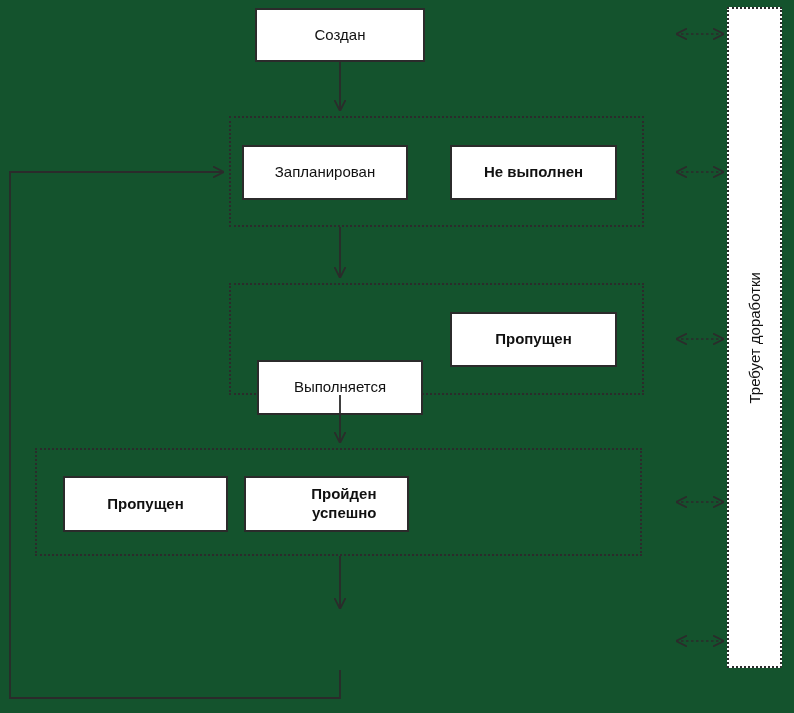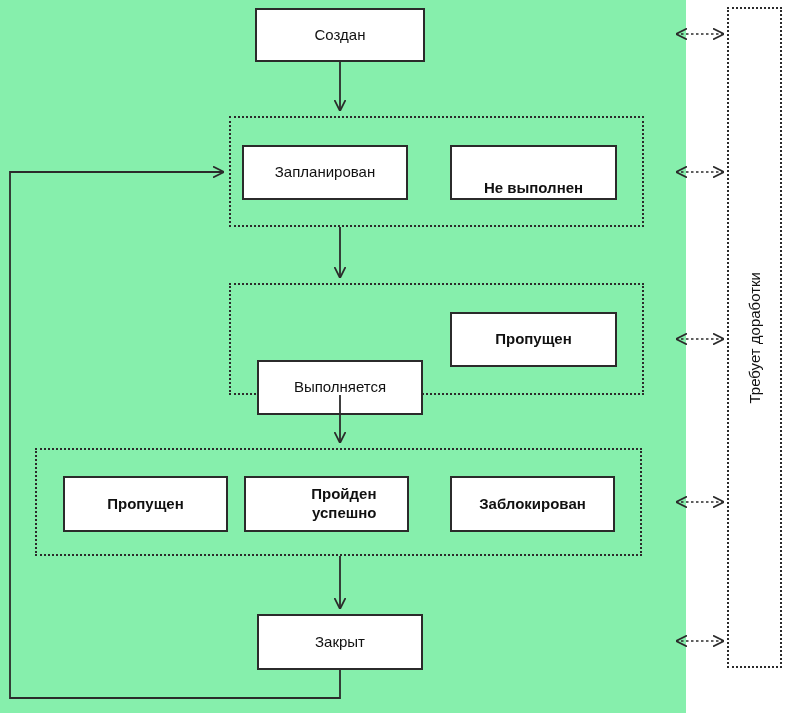--- a/index.html
+++ b/index.html
@@ -4,23 +4,23 @@
 <style>
   * { margin: 0; padding: 0; box-sizing: border-box; }
   html, body { width: 794px; height: 713px; overflow: hidden; }
   body {
     background: #ffffff;
     font-family: "Liberation Sans", sans-serif;
     color: #1a1a1a;
   }
   .canvas {
     position: relative;
-    width: 686px;
+    width: 794px;
     height: 713px;
-    background: #86efac;
+    background: #14532d;
   }
   .node {
     position: absolute;
     background: #ffffff;
     border: 2px solid #2b2b2b;
     display: flex;
     align-items: center;
     justify-content: center;
     text-align: center;
     font-size: 15px;
@@ -95,42 +95,36 @@
   <div class="group" style="left:229px; top:283px; width:415px; height:112px;"></div>
   <div class="group" style="left:35px; top:448px; width:607px; height:108px;"></div>
 
   <div class="node" style="left:255px; top:8px; width:170px; height:54px;">
     <span>Создан</span>
   </div>
 
   <div class="node" style="left:242px; top:145px; width:166px; height:55px;">
     <span>Запланирован</span>
   </div>
-  <div class="node bold" style="left:450px; top:145px; width:167px; height:55px;align-items:flex-end;">
+  <div class="node bold" style="left:450px; top:145px; width:167px; height:55px;">
     <span>Не выполнен</span>
   </div>
 
   <div class="node" style="left:257px; top:312px; width:166px; height:55px;margin-top:48px;">
     <span>Выполняется</span>
   </div>
   <div class="node bold" style="left:450px; top:312px; width:167px; height:55px;text-align:right;">
     <span>Пропущен</span>
   </div>
 
   <div class="node bold" style="left:63px; top:476px; width:165px; height:56px;">
     <span>Пропущен</span>
   </div>
   <div class="node bold" style="left:244px; top:476px; width:165px; height:56px;text-align:right;">
     <span class="wrap2">Пройден успешно</span>
   </div>
-  <div class="node bold" style="left:450px; top:476px; width:165px; height:56px;">
-    <span>Заблокирован</span>
-  </div>
 
-  <div class="node" style="left:257px; top:614px; width:166px; height:56px;">
-    <span>Закрыт</span>
-  </div>
 
   <div class="rework-box" style="left:727px; top:7px; width:55px; height:661px;">
     <span class="vtext">Требует доработки</span>
   </div>
 
 </div>
 
 </body></html>

